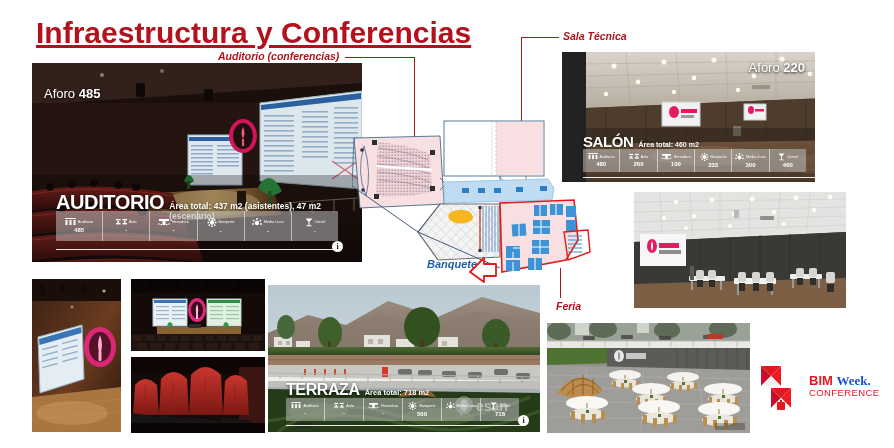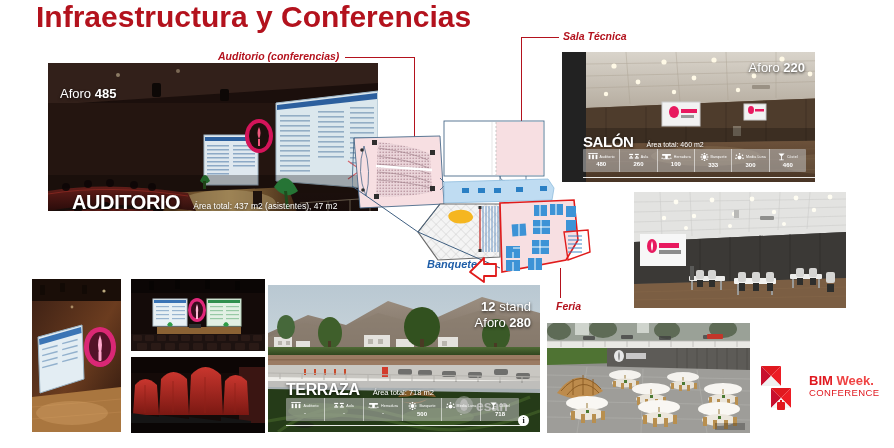--- a/index.html
+++ b/index.html
@@ -7,23 +7,23 @@
     width: 894px; height: 448px;
     background: #ffffff;
     font-family: "Liberation Sans", sans-serif;
     overflow: hidden;
     position: relative;
   }
   #stage { position: relative; width: 894px; height: 448px; }
 
   
   .page-title {
-    position: absolute; left: 36px; top: 0px;
+    position: absolute; left: 36px; top: 16px;
     font-size: 30px; font-weight: 700; color: #b3121d;
-    letter-spacing: 0px; line-height: 34px;
+    letter-spacing: 0px; line-height: 34px; text-decoration: underline;
   }
 
   
   .annot {
     position: absolute;
     font-size: 10.5px; font-style: italic; font-weight: 700;
     color: #b3121d; white-space: nowrap;
   }
   .annot.blue { color: #1f5ea8; font-weight: 700; font-size: 11px; }
   .leader { position: absolute; background: #b3121d; }
@@ -39,23 +39,22 @@
     text-shadow: 0 1px 3px rgba(0,0,0,.8);
   }
   .aforo b { font-weight: 700; }
 
   .titleline { display: flex; align-items: baseline; gap: 5px; }
   .venue-name {
     font-weight: 700; color: #fff; letter-spacing: -0.4px;
     text-shadow: 0 1px 3px rgba(0,0,0,.7);
   }
   .venue-area {
-    color: #fff; font-weight: 400;
+    color: #fff; font-weight: 700;
     text-shadow: 0 1px 3px rgba(0,0,0,.7);
-    margin-left: 8px;
   }
 
   
   .stats {
     display: flex; background: rgba(190,190,190,.55);
     border-radius: 1px;
   }
   .stat {
     flex: 1; border-right: 1px solid rgba(255,255,255,.55);
     display: flex; flex-direction: column; align-items: center;
@@ -74,21 +73,21 @@
     display: flex; align-items: center; justify-content: center;
     font-family: "Liberation Serif", serif;
   }
 
   
   #plan { position: absolute; left: 352px; top: 100px; }
 
   
   .bim { position: absolute; display: flex; align-items: center; gap: 4px; }
   .bim-text-1 { font-size: 13px; font-weight: 700; color: #e0181f; line-height: 13px; }
-  .bim-text-1 .wk { color: #ef4444; }
+  .bim-text-1 .wk { color: #1d4ed8; font-family: Liberation Serif, serif; }
   .bim-text-2 { font-size: 9.5px; font-weight: 400; color: #e0181f; letter-spacing: .4px; line-height: 11px; }
 </style>
 </head>
 <body>
 
 <div id="stage">
 
   <div class="page-title">Infraestructura y Conferencias</div>
 
   <div class="annot" style="left:218px; top:50px;">Auditorio (conferencias)</div>
@@ -97,21 +96,21 @@
 
   <div class="annot" style="left:563px; top:30px;">Sala Técnica</div>
   <div class="leader h" style="left:521px; top:37px; width:38px;"></div>
   <div class="leader v" style="left:521px; top:37px; height:104px;"></div>
 
   <div class="annot" style="left:556px; top:300px;text-align:center;">Feria</div>
   <div class="leader v" style="left:560px; top:268px; height:30px;"></div>
 
   <div class="annot blue" style="left:427px; top:258px;">Banquete</div>
 
-  <div class="photo" style="left:48px; top:63px; width:330px; height:148px;">
+  <div class="photo" style="left:32px; top:63px; width:330px; height:199px;">
     <svg width="330" height="204" viewBox="0 0 330 204">
       <defs>
         <linearGradient id="audBg" x1="0" y1="0" x2="0" y2="1">
           <stop offset="0%" stop-color="#241612"></stop>
             <stop offset="45%" stop-color="#2e1a15"></stop>
           <stop offset="100%" stop-color="#160c0a"></stop>
         </linearGradient>
         <linearGradient id="stageG" x1="0" y1="0" x2="1" y2="0">
           <stop offset="0%" stop-color="#6b4322"></stop>
             <stop offset="50%" stop-color="#caa05e"></stop>
@@ -871,30 +870,20 @@
         <circle cx="196" cy="120" r="9" fill="#fff" opacity=".5"></circle>
         <ellipse cx="196" cy="120" rx="4" ry="6" fill="#fff"></ellipse>
       </g>
       <text x="208" y="126" font-family="Liberation Sans, sans-serif" font-size="14" font-weight="700" fill="#ffffff" opacity=".85">esan</text>
 
       <rect x="0" y="96" width="272" height="51" fill="#000" opacity=".2"></rect>
 
       <ellipse cx="36" cy="140" rx="10" ry="3" fill="#1d1d1d" opacity=".5"></ellipse>
     </svg>
 
-    <div class="overlay-text" style="right:9px; top:14px; text-align:right;">
-      <div class="aforo" style="font-size:13px;">
-        <b>12</b>
-        <span>stand</span>
-      </div>
-      <div class="aforo" style="font-size:13px; margin-top:1px;">
-        <span>Aforo</span>
-        <b>280</b>
-      </div>
-    </div>
 
     <div class="overlay-text titleline" style="left:18px; top:96px;">
       <span class="venue-name" style="font-size:16px;">TERRAZA</span>
       <span class="venue-area" style="font-size:7.5px;">Área total: 718 m2</span>
     </div>
 
     <div class="stats" style="position:absolute; left:18px; top:113px; width:233px; height:23px;">
       <div class="stat">
         <div class="stat-head">
           <svg class="stat-ico" width="10" height="7" viewBox="0 0 11 8">

